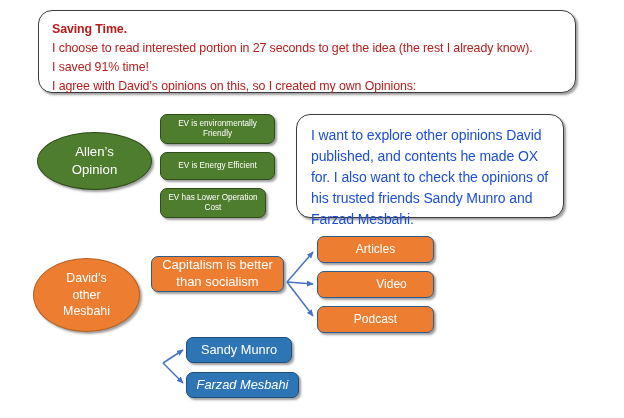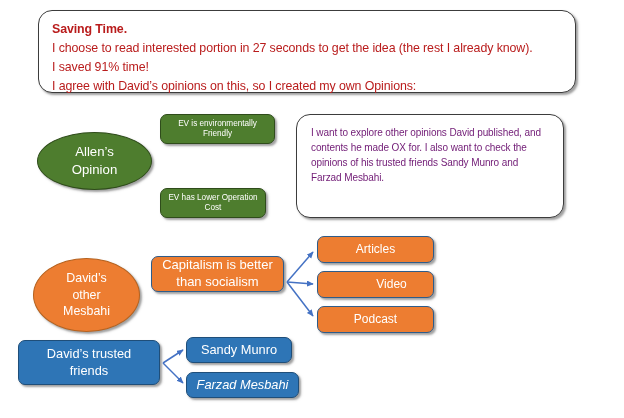--- a/index.html
+++ b/index.html
@@ -37,23 +37,23 @@
     font-size: 12.4px;
     line-height: 1.52;
     color: #b91c1c;
     letter-spacing: -0.1px;
   }
   .callout-body .ln { display: block; white-space: nowrap; }
   .callout-body .ln.bold { font-weight: bold; }
 
   .callout-wrap {
     padding: 10px 14px;
-    font-size: 10px;
+    font-size: 14px;
     line-height: 1.50;
-    color: #701a75;
+    color: #1d4ed8;
     letter-spacing: -0.1px;
   }
 
   
   .ellipse {
     border-radius: 50%;
     display: flex;
     align-items: center;
     justify-content: center;
     text-align: center;
@@ -111,20 +111,25 @@
     </div>
   </div>
 
   <div class="node rbox green-fill shadowed t-box-sm" style="left:160px; top:114px; width:115px; height:30px;">
     <div class="rbox-text">
       <div>EV is environmentally</div>
       <div>Friendly</div>
     </div>
   </div>
 
+  <div class="node rbox green-fill shadowed t-box-sm" style="left:160px; top:152px; width:115px; height:28px;">
+    <div class="rbox-text">
+      <div>EV is Energy Efficient</div>
+    </div>
+  </div>
 
   <div class="node rbox green-fill shadowed t-box-sm" style="left:160px; top:188px; width:106px; height:30px;">
     <div class="rbox-text">
       <div>EV has Lower Operation</div>
       <div>Cost</div>
     </div>
   </div>
 
   <div class="node callout shadowed" style="left:296px; top:114px; width:268px; height:104px;">
     <div class="callout-wrap">I want to explore other opinions David published, and contents he made OX for. I also want to check the opinions of his trusted friends Sandy Munro and Farzad Mesbahi.</div>
@@ -150,26 +155,20 @@
   </div>
 
   <div class="node rbox orange-fill shadowed t-box-tag" style="left:317px; top:271px; width:117px; height:27px;padding-left:32px;">
     <div class="rbox-text">Video</div>
   </div>
 
   <div class="node rbox orange-fill shadowed t-box-tag" style="left:317px; top:306px; width:117px; height:27px;">
     <div class="rbox-text">Podcast</div>
   </div>
 
-  <div class="node rbox blue-fill shadowed t-box-blue" style="left:18px; top:340px; width:142px; height:45px;">
-    <div class="rbox-text">
-      <div>David’s trusted</div>
-      <div>friends</div>
-    </div>
-  </div>
 
   <div class="node rbox blue-fill shadowed t-box-blue" style="left:186px; top:337px; width:106px; height:26px;">
     <div class="rbox-text">Sandy Munro</div>
   </div>
 
   <div class="node rbox blue-fill shadowed t-box-blue" style="left:186px; top:372px; width:113px; height:26px;font-style:italic;">
     <div class="rbox-text">Farzad Mesbahi</div>
   </div>
 
   <svg class="connectors" width="624" height="418" viewBox="0 0 624 418">

